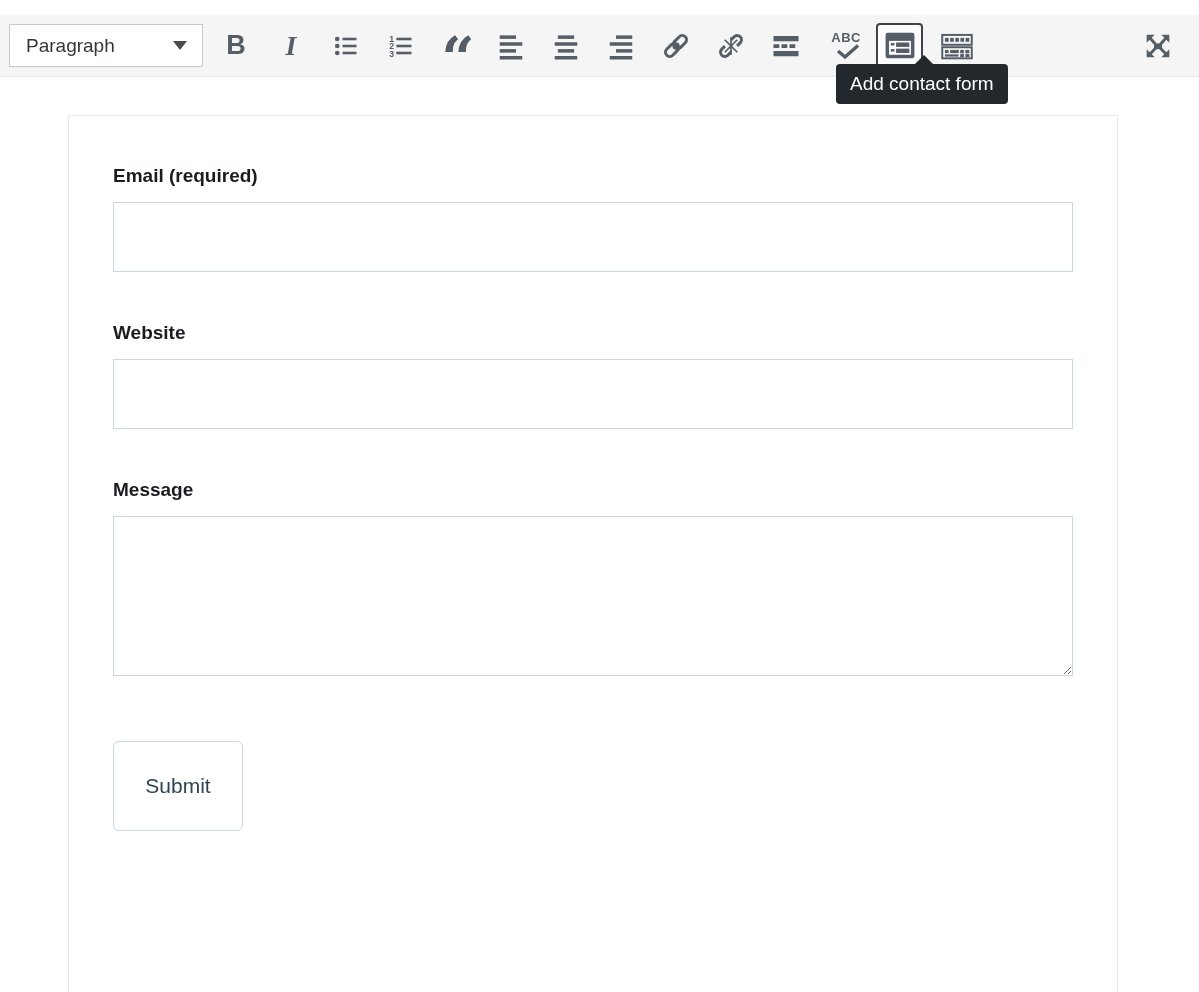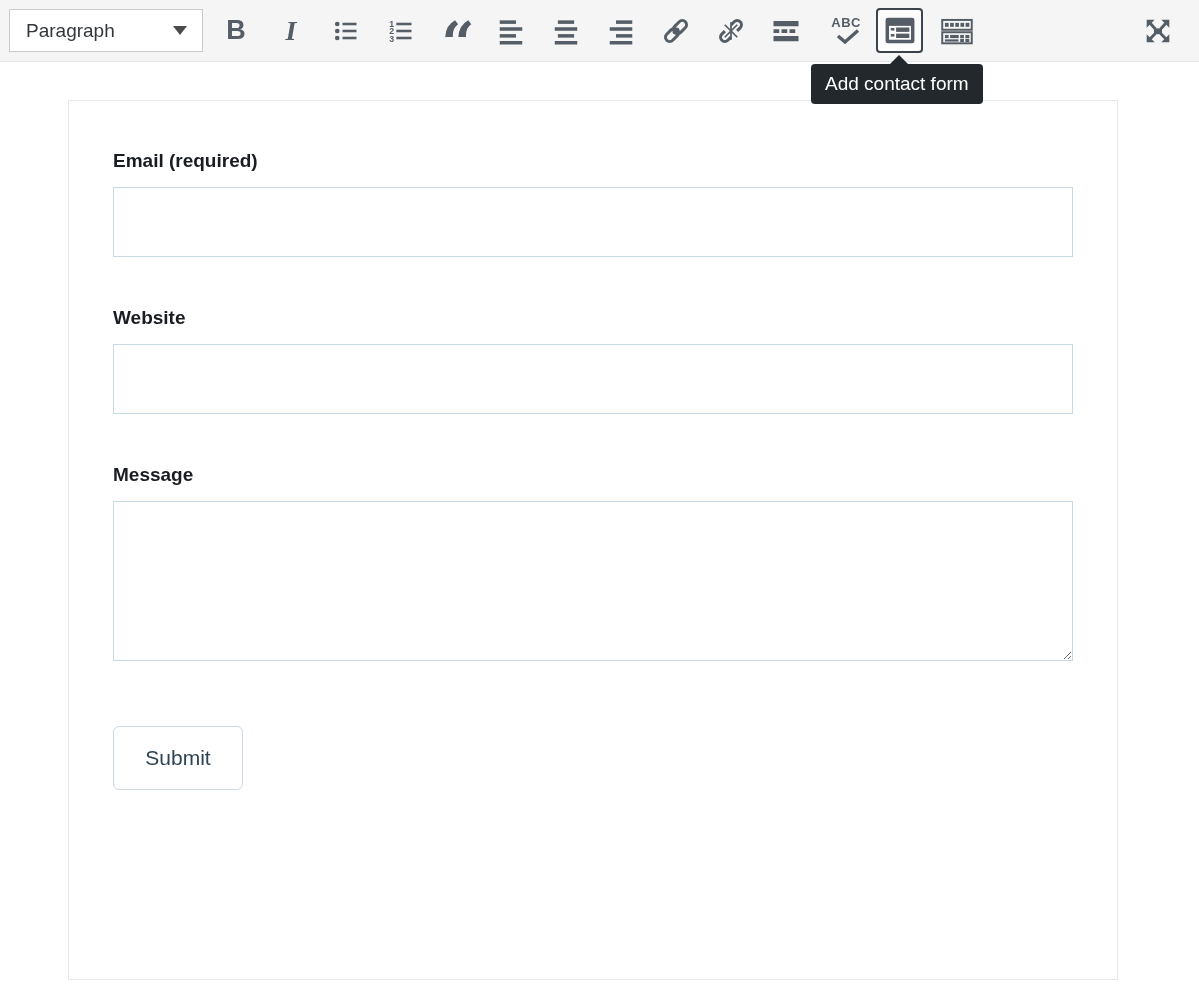--- a/index.html
+++ b/index.html
@@ -13,20 +13,21 @@
   }
 
   
   .toolbar {
     height:62px;
     background:#f5f5f5;
     border-bottom:1px solid #e2e4e7;
     display:flex;
     align-items:center;
     padding:0 9px;
+    margin-top:15px;
   }
   .para-select {
     width:194px; height:43px;
     background:#fff;
     border:1px solid #c9c9c9;
     display:flex; align-items:center; justify-content:space-between;
     padding:0 15px 0 16px;
     font-size:19px; color:#32373c;
     margin-right:13px;
     cursor:pointer;
@@ -72,21 +73,21 @@
     position:relative;
     cursor:pointer;
     padding:0;
   }
   .spacer { flex:1; }
   .fullscreen-btn { margin-right:12px; }
 
   
   .tooltip {
     position:absolute;
-    left:811px; top:64px;
+    left:836px; top:64px;
     background:#23282d;
     color:#ffffff;
     font-size:19px;
     line-height:20px;
     padding:10px 14px;
     border-radius:4px;
     white-space:nowrap;
     z-index:50;
   }
   .tooltip::before {
@@ -135,21 +136,21 @@
   textarea.field-input {
     height:160px;
     padding:10px 12px;
     resize:both;
     font-family:"Liberation Sans", sans-serif;
   }
   .field-message { margin-bottom:8px; }
   .submit-btn {
     margin-top:57px;
     width:130px;
-    height:64px;
+    height:90px;
     background:#ffffff;
     border:1px solid #ccd9e2;
     border-radius:6px;
     font-size:21px;
     color:#2e4453;
     font-family:"Liberation Sans", sans-serif;
     cursor:pointer;
   }
 </style>
 </head>

